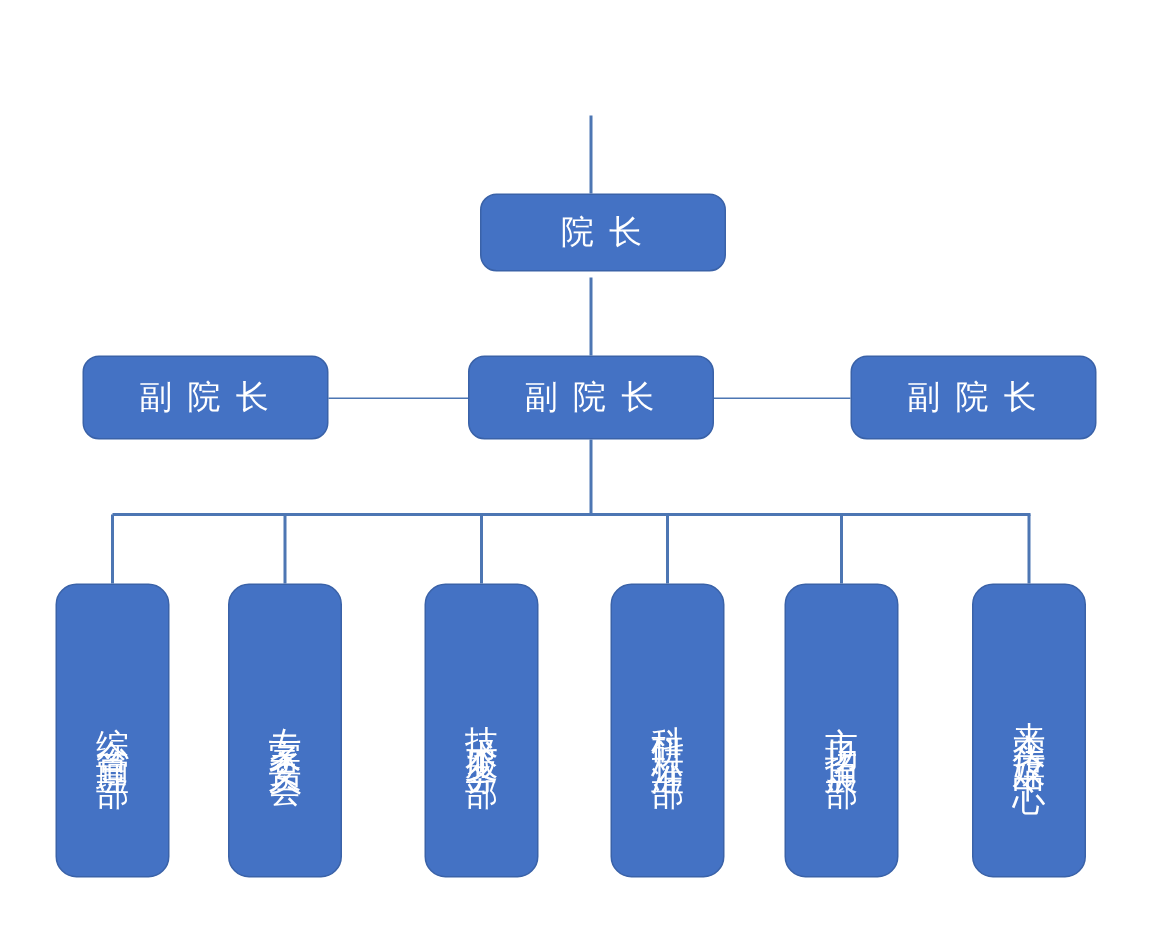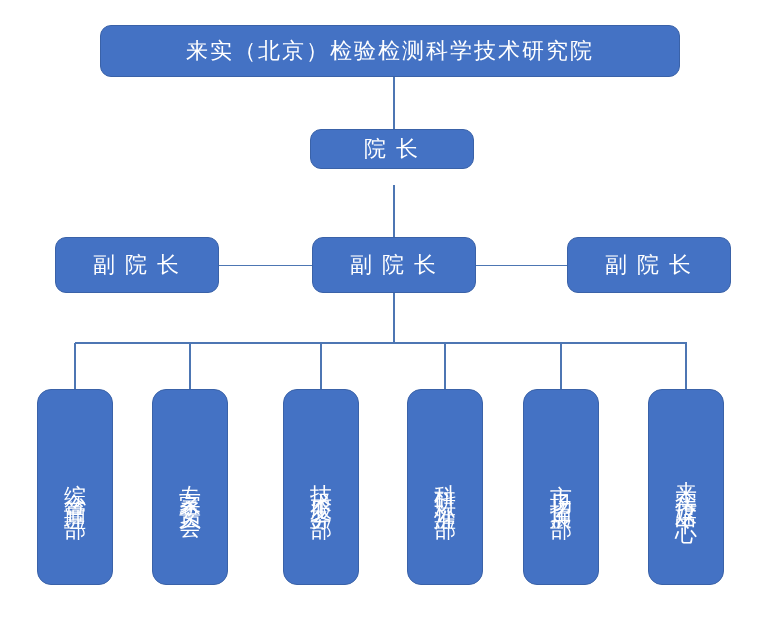--- a/index.html
+++ b/index.html
@@ -43,21 +43,21 @@
   }
   .box.tall span {
     writing-mode: vertical-lr;
     text-orientation: upright;
     letter-spacing: 8px;
     font-size: 22px;
   }
   
   .n-root { left: 100px; top: 25px;  width: 580px; height: 52px; }
   
-  .n-pres { left: 310px; top: 129px; width: 164px; height: 40px; }
+  .n-pres { left: 320px; top: 129px; width: 164px; height: 52px; }
   
   .n-vp-left   { left: 55px;  top: 237px; width: 164px; height: 56px; }
   .n-vp-middle { left: 312px; top: 237px; width: 164px; height: 56px; }
   .n-vp-right  { left: 567px; top: 237px; width: 164px; height: 56px; }
   
   .n-dep { top: 389px; width: 76px; height: 196px; }
   .n-dep1 { left: 37px; }
   .n-dep2 { left: 152px; }
   .n-dep3 { left: 283px; }
   .n-dep4 { left: 407px; }
@@ -89,23 +89,20 @@
   <div class="conn h c-vp-hr"></div>
   <div class="conn v c-vp-bus"></div>
   <div class="conn h c-bus"></div>
   <div class="conn v c-drop c-drop1"></div>
   <div class="conn v c-drop c-drop2"></div>
   <div class="conn v c-drop c-drop3"></div>
   <div class="conn v c-drop c-drop4"></div>
   <div class="conn v c-drop c-drop5"></div>
   <div class="conn v c-drop c-drop6"></div>
 
-  <div class="box wide n-root">
-    <span>来实（北京）检验检测科学技术研究院</span>
-  </div>
 
   <div class="box wide n-pres">
     <span>院 长</span>
   </div>
 
   <div class="box wide n-vp-left">
     <span>副 院 长</span>
   </div>
   <div class="box wide n-vp-middle">
     <span>副 院 长</span>

